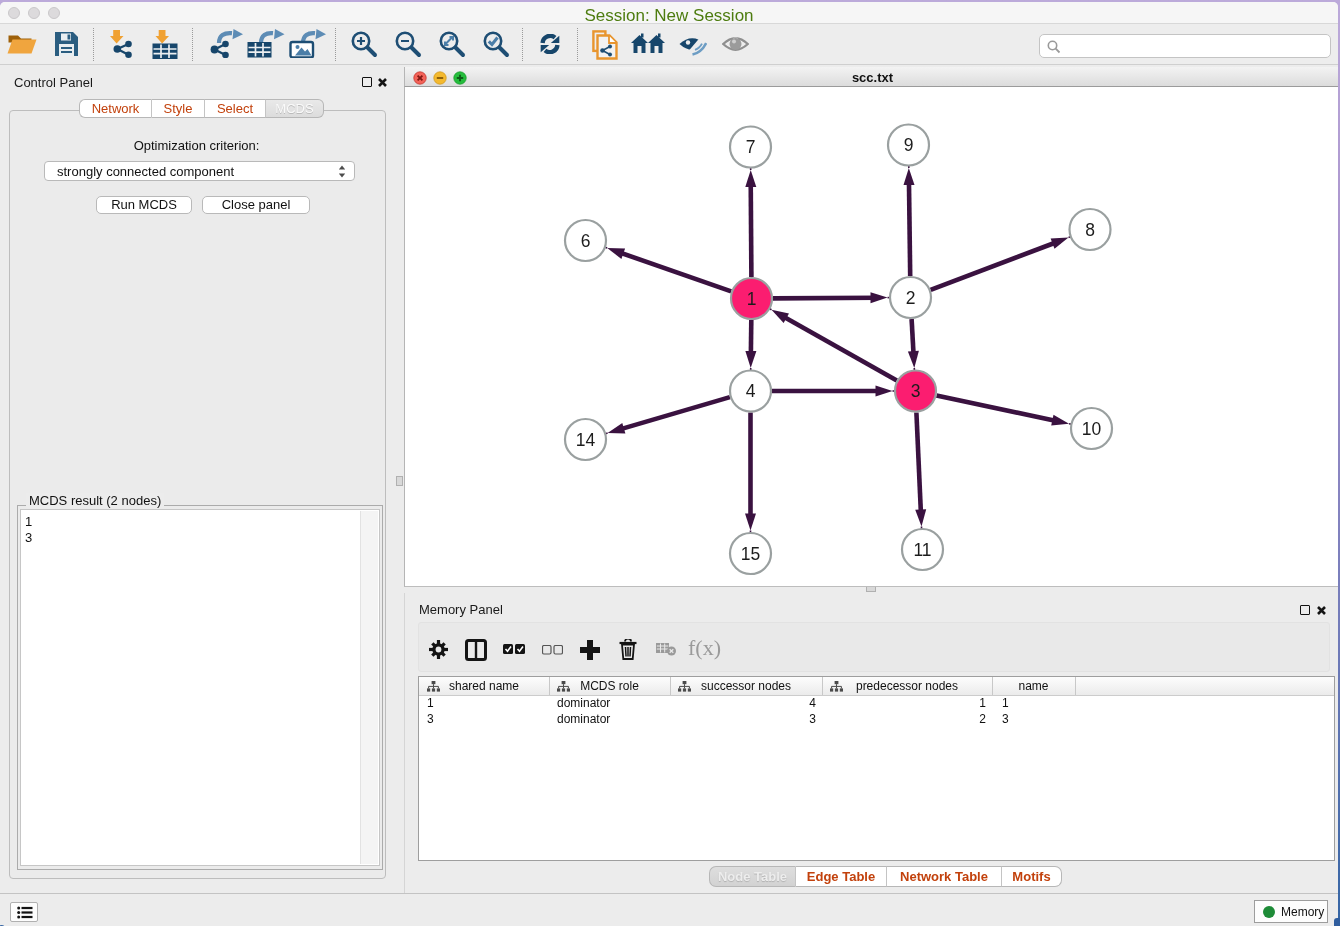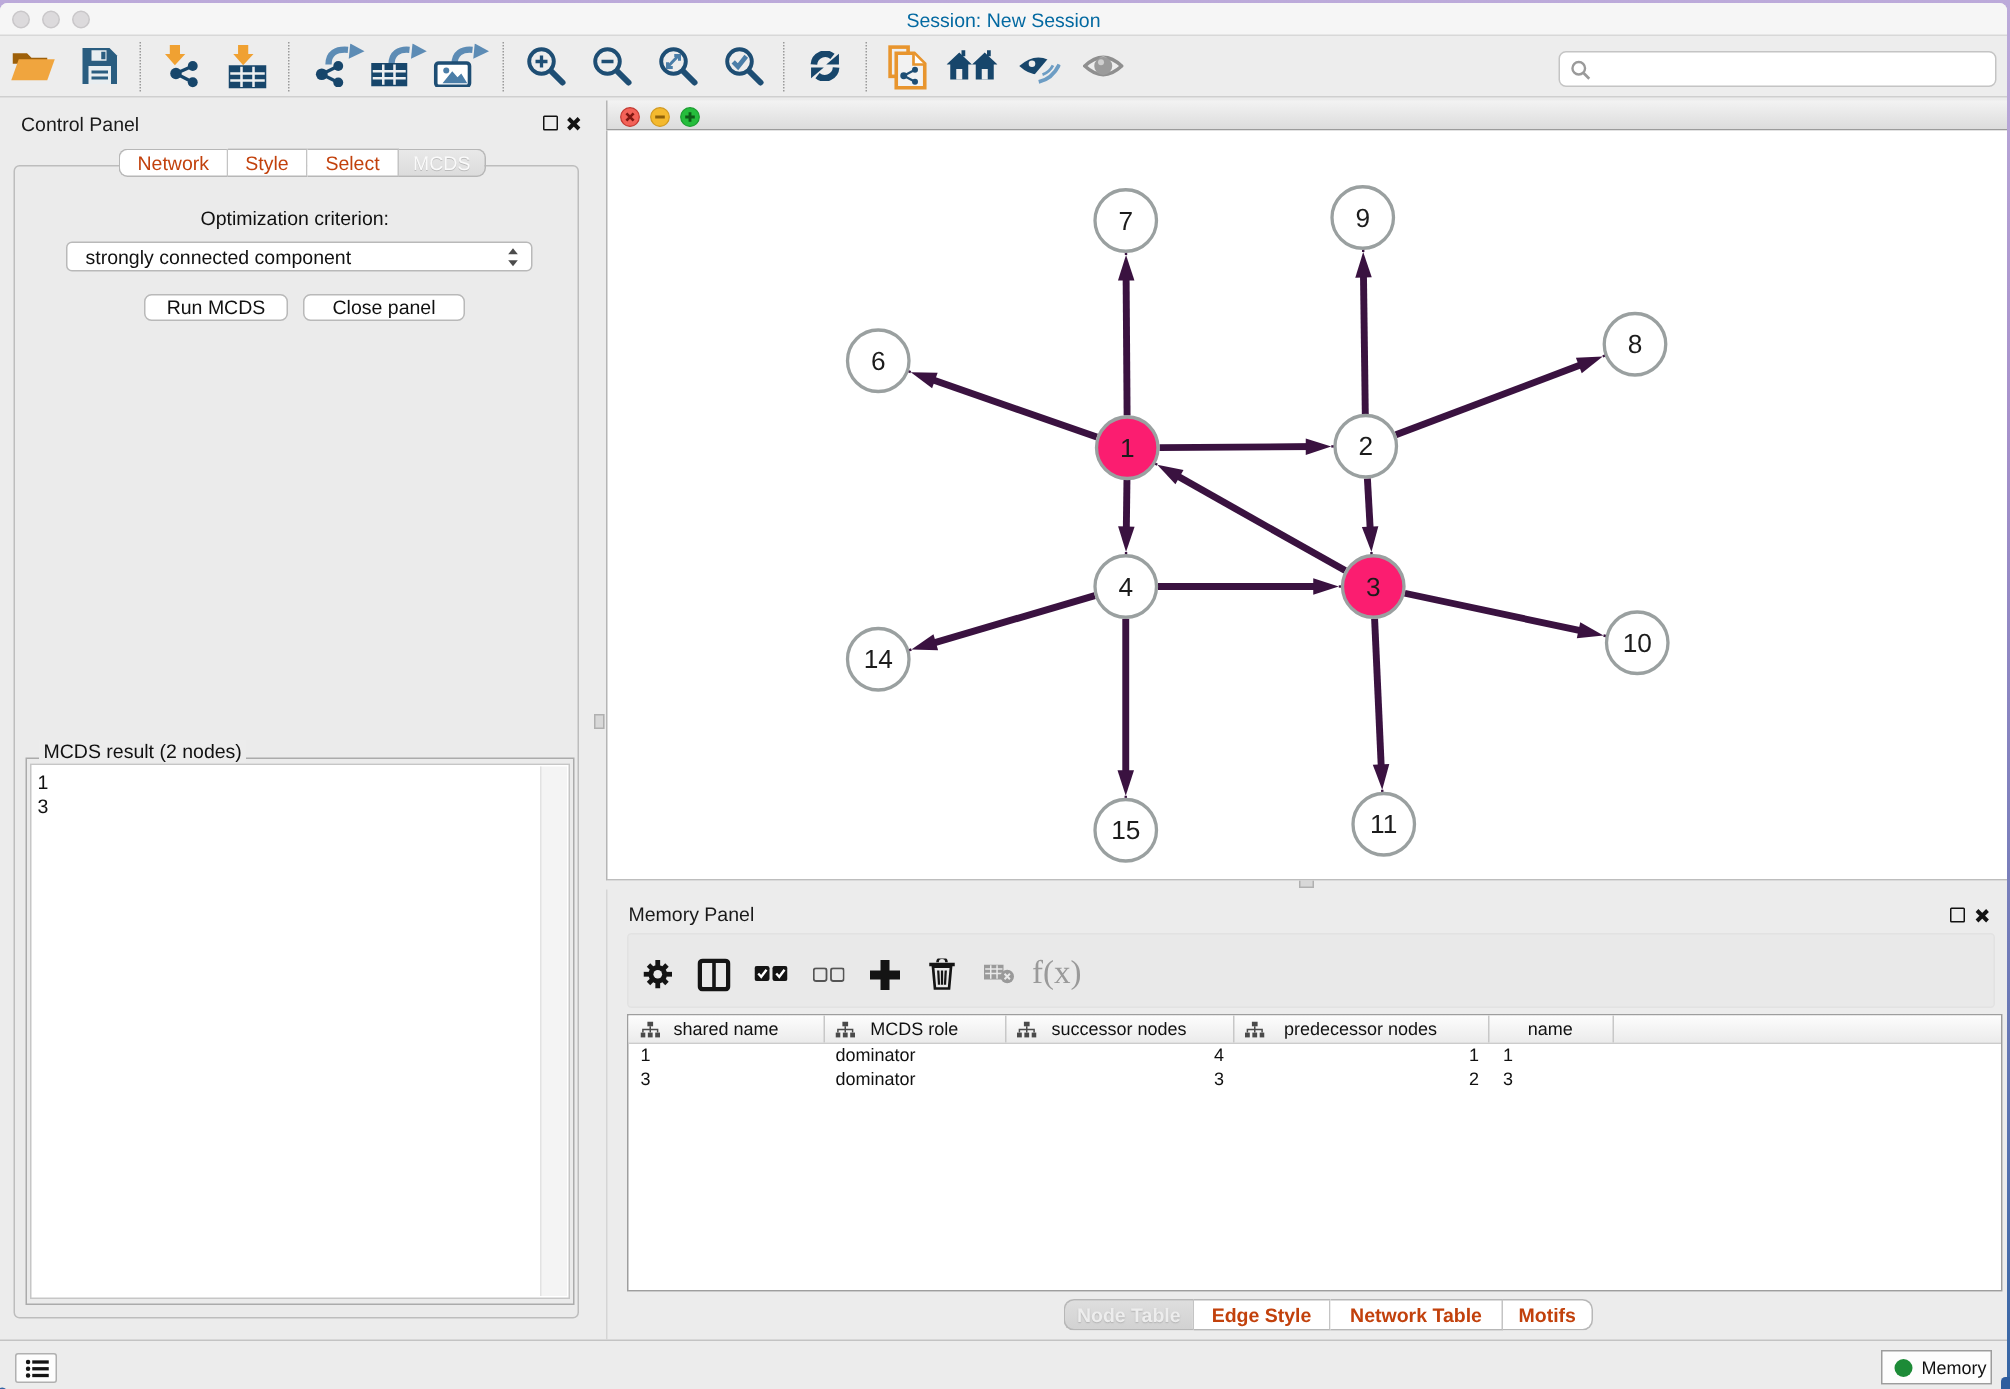--- a/index.html
+++ b/index.html
@@ -1,20 +1,20 @@
 <!DOCTYPE html>
 <html><head><meta charset="utf-8">
 <style>
 html,body{margin:0;padding:0;}
 body{width:1340px;height:926px;overflow:hidden;font-family:"Liberation Sans",sans-serif;position:relative;
 background:linear-gradient(180deg,#bcaada 0%,#a892cc 30%,#6f7ab8 70%,#3465a4 100%);}
 #win{position:absolute;left:0;top:2px;width:1338px;height:924px;background:#ececec;border-radius:5px 5px 0 0;overflow:hidden;}
 
 #titlebar{position:absolute;left:0;top:0;width:1338px;height:21px;background:#f6f6f6;border-bottom:1px solid #d8d8d8;}
-#titlebar .t{position:absolute;left:0;right:0;top:4px;text-align:center;font-size:13px;color:#0369a1;}
+#titlebar .t{position:absolute;left:0;right:0;top:4px;text-align:center;font-size:17px;color:#4d7c0f;}
 .tl{position:absolute;top:5px;width:12px;height:12px;border-radius:50%;background:#dcdadc;border:1px solid #c9c7c9;box-sizing:border-box;}
 
 #toolbar{position:absolute;left:0;top:22px;width:1338px;height:40px;background:#ededed;border-bottom:1px solid #cfcfcf;}
 .sep{position:absolute;top:4px;height:33px;width:0;border-left:1px dotted #9a9a9a;}
 .ticon{position:absolute;top:3px;}
 
 #search{position:absolute;left:1039px;top:32px;width:292px;height:24px;background:#fff;border:1px solid #c4c4c4;border-radius:5px;box-sizing:border-box;}
 
 #cpanel{position:absolute;left:0;top:65px;width:393px;height:826px;background:#ececec;}
 #cpanel .hdr{position:absolute;left:14px;top:8px;font-size:13px;color:#1a1a1a;}
@@ -247,20 +247,21 @@
   <div id="netwin">
     <div id="nettitle">
       <svg style="position:absolute;left:8px;top:4px;" width="56" height="14" viewBox="0 0 56 14">
         <circle cx="7" cy="7" r="6.2" fill="#f36258" stroke="#c33931" stroke-width="0.8"></circle>
         <path d="M4.6 4.6 l4.8 4.8 M9.4 4.6 l-4.8 4.8" stroke="#7e1712" stroke-width="1.8"></path>
         <circle cx="27" cy="7" r="6.2" fill="#f4b92e" stroke="#d29a20" stroke-width="0.8"></circle>
         <path d="M23.8 7 h6.4" stroke="#8e610a" stroke-width="1.9"></path>
         <circle cx="47" cy="7" r="6.2" fill="#25bd3c" stroke="#1a9e2f" stroke-width="0.8"></circle>
         <path d="M43.8 7 h6.4 M47 3.8 v6.4" stroke="#0e5c18" stroke-width="1.9"></path>
       </svg>
+      <div class="t">scc.txt</div>
     </div>
     <div id="netcontent">
       <svg width="935" height="498" viewBox="0 0 935 498" style="position:absolute;left:1px;top:1px;">
         <g stroke="#3a1240" stroke-width="4.6">
         <line x1="345.4" y1="189.0" x2="344.7" y2="91.3"></line>
         <line x1="325.2" y1="203.4" x2="210.0" y2="163.2"></line>
         <line x1="367.0" y1="210.4" x2="472.2" y2="209.7"></line>
         <line x1="345.3" y1="232.0" x2="344.8" y2="270.7"></line>
         <line x1="504.2" y1="188.0" x2="502.9" y2="89.3"></line>
         <line x1="524.6" y1="201.9" x2="653.7" y2="153.0"></line>
@@ -445,21 +446,21 @@
       <div class="trow" style="left:583px;top:18px;">1</div>
       <div class="trow" style="left:8px;top:34px;">3</div>
       <div class="trow" style="left:138px;top:34px;">dominator</div>
       <div class="trow" style="left:251px;top:34px;width:146px;text-align:right;">3</div>
       <div class="trow" style="left:403px;top:34px;width:164px;text-align:right;">2</div>
       <div class="trow" style="left:583px;top:34px;">3</div>
     </div>
     <div id="btabs">
       <div class="tabs" style="left:290px;top:0;padding-left:14px;">
         <div class="tab first sel btab" style="width:85px;">Node Table</div>
-        <div class="tab btab" style="width:90px;">Edge Style</div>
+        <div class="tab btab" style="width:90px;">Edge Table</div>
         <div class="tab btab" style="width:114px;">Network Table</div>
         <div class="tab last btab" style="width:59px;">Motifs</div>
       </div>
     </div>
   </div>
   <div id="statusbar">
     <div id="listbtn">
       <svg style="position:absolute;left:6px;top:3px;" width="16" height="13" viewBox="0 0 16 13">
         <g fill="#141414">
           <circle cx="1.7" cy="2" r="1.5"></circle>

